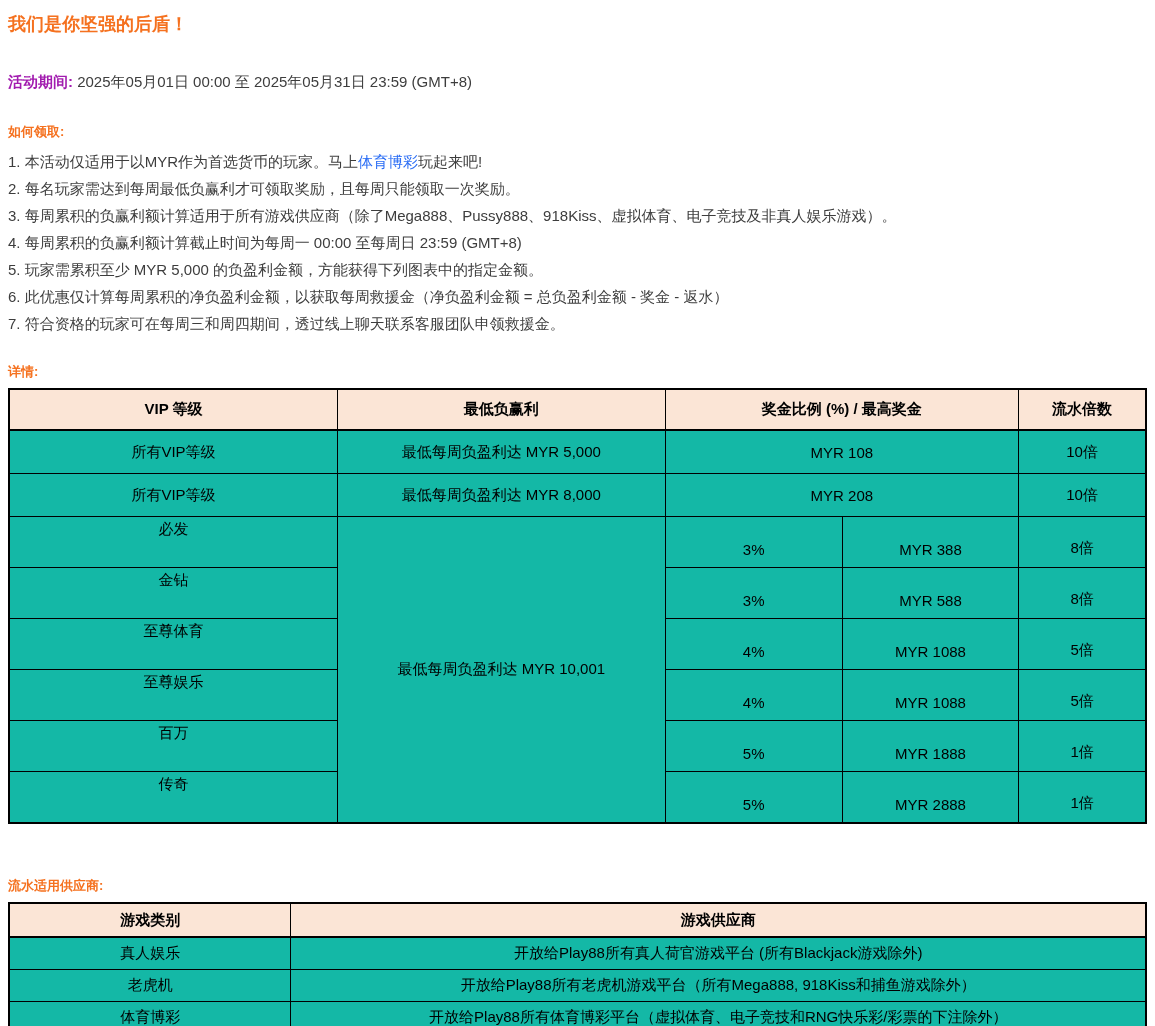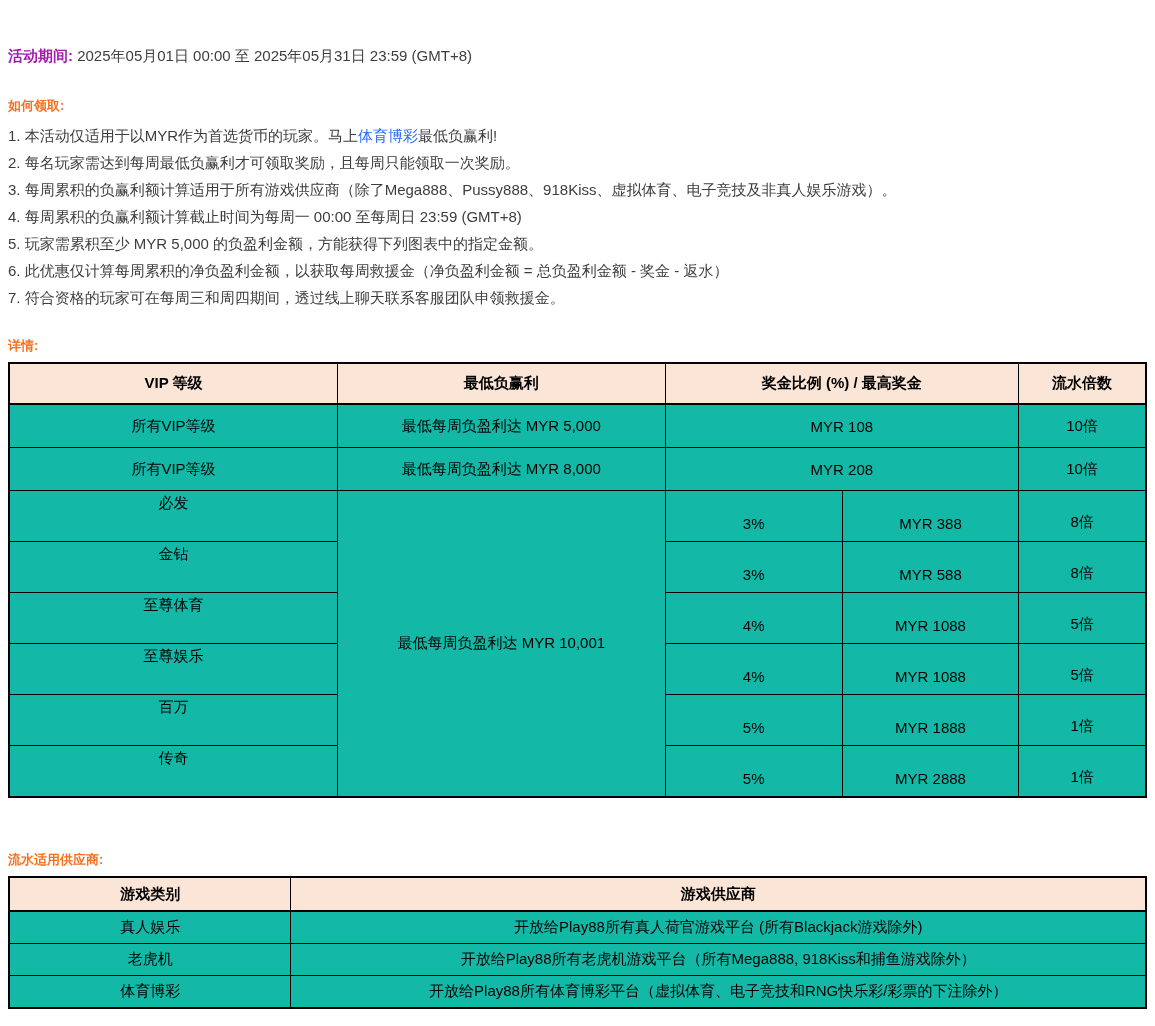--- a/index.html
+++ b/index.html
@@ -35,30 +35,31 @@
   table.providers-table td { height:29px; }
   table.providers-table th { height:30px;margin-top:40px; }
 
   .providers-heading { margin-top:53px; }
 </style>
 </head>
 <body>
 
 <div class="container">
 
+  <div class="page-title">我们是你坚强的后盾！</div>
 
   <div class="period-line">
     <span class="orange-label">活动期间:</span>
     <span>2025年05月01日 00:00 至 2025年05月31日 23:59 (GMT+8)</span>
   </div>
 
   <div class="section-heading">如何领取:</div>
 
   <div class="rules">
-    <div class="rule"><span>1. 本活动仅适用于以MYR作为首选货币的玩家。马上</span><a class="reg-link">体育博彩</a><span>最低负赢利!</span></div>
+    <div class="rule"><span>1. 本活动仅适用于以MYR作为首选货币的玩家。马上</span><a class="reg-link">体育博彩</a><span>玩起来吧!</span></div>
     <div class="rule">2. 每名玩家需达到每周最低负赢利才可领取奖励，且每周只能领取一次奖励。</div>
     <div class="rule">3. 每周累积的负赢利额计算适用于所有游戏供应商（除了Mega888、Pussy888、918Kiss、虚拟体育、电子竞技及非真人娱乐游戏）。</div>
     <div class="rule">4. 每周累积的负赢利额计算截止时间为每周一 00:00 至每周日 23:59 (GMT+8)</div>
     <div class="rule">5. 玩家需累积至少 MYR 5,000 的负盈利金额，方能获得下列图表中的指定金额。</div>
     <div class="rule">6. 此优惠仅计算每周累积的净负盈利金额，以获取每周救援金（净负盈利金额 = 总负盈利金额 - 奖金 - 返水）</div>
     <div class="rule">7. 符合资格的玩家可在每周三和周四期间，透过线上聊天联系客服团队申领救援金。</div>
   </div>
 
   <div class="section-heading details-heading">详情:</div>
 

